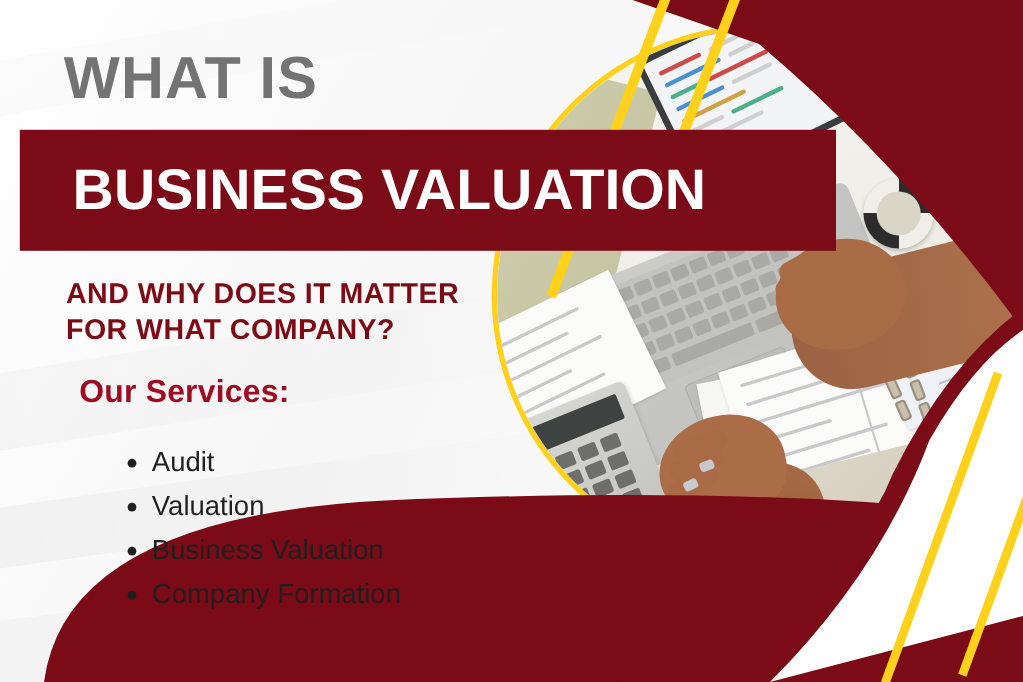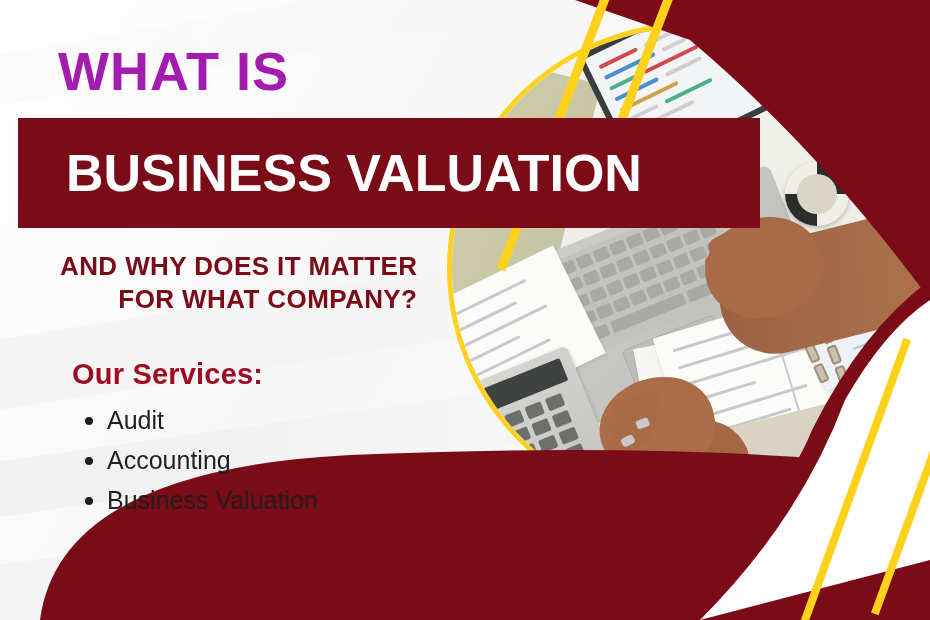--- a/index.html
+++ b/index.html
@@ -102,31 +102,31 @@
   #red-wedge{position:absolute;left:0;top:0;width:930px;height:620px;pointer-events:none;}
 
   
   .ystripe{position:absolute;background:#FFD11A;}
   .ys1{left:552px;top:-30px;width:9px;height:310px;transform:rotate(21deg);}
   .ys2{left:625px;top:-30px;width:9px;height:260px;transform:rotate(21deg);}
   .ys3{left:852px;top:330px;width:8px;height:300px;transform:rotate(20deg);}
   .ys4{left:905px;top:420px;width:8px;height:200px;transform:rotate(20deg);}
 
   
-  #what-is{position:absolute;left:58px;top:44px;color:#a21caf;
+  #what-is{position:absolute;left:58px;top:44px;color:#737373;
      font-size:54px;font-weight:bold;letter-spacing:1px;line-height:1;}
   #title-band{position:absolute;left:18px;top:118px;width:742px;height:110px;
      background:#7A0B17;display:flex;align-items:center;}
   #title-text{color:#ffffff;font-size:52px;font-weight:bold;letter-spacing:0px;
      margin-left:48px;white-space:nowrap;}
   #subtitle{position:absolute;left:60px;top:250px;color:#7A0B17;
-     font-size:26px;font-weight:bold;line-height:1.28;letter-spacing:.4px;text-align:right;}
-  #services-heading{position:absolute;left:72px;top:358px;color:#9E0B22;
+     font-size:26px;font-weight:bold;line-height:1.28;letter-spacing:.4px;}
+  #services-heading{position:absolute;left:72px;top:340px;color:#9E0B22;
      font-size:29px;font-weight:bold;letter-spacing:.2px;}
-  #services-list{position:absolute;left:61px;top:400px;margin:0;padding:0 0 0 24px;
+  #services-list{position:absolute;left:92px;top:400px;margin:0;padding:0 0 0 24px;
      list-style:none;color:#1f1f1f;font-size:25px;line-height:40px;}
   #services-list li{position:relative;padding-left:22px;}
   #services-list li::before{content:"";position:absolute;left:0;top:17px;
      width:8px;height:8px;border-radius:50%;background:#1f1f1f;}
 </style>
 </head>
 <body>
 
 <div id="banner">
 
@@ -319,17 +319,18 @@
 
   <div id="subtitle">
     <div>AND WHY DOES IT MATTER</div>
     <div>FOR WHAT COMPANY?</div>
   </div>
 
   <div id="services-heading">Our Services:</div>
 
   <ul id="services-list">
     <li>Audit</li>
-    <li>Accounting</li>
+    <li>Valuation</li>
     <li>Business Valuation</li>
+    <li>Company Formation</li>
   </ul>
 
 </div>
 
 </body></html>

